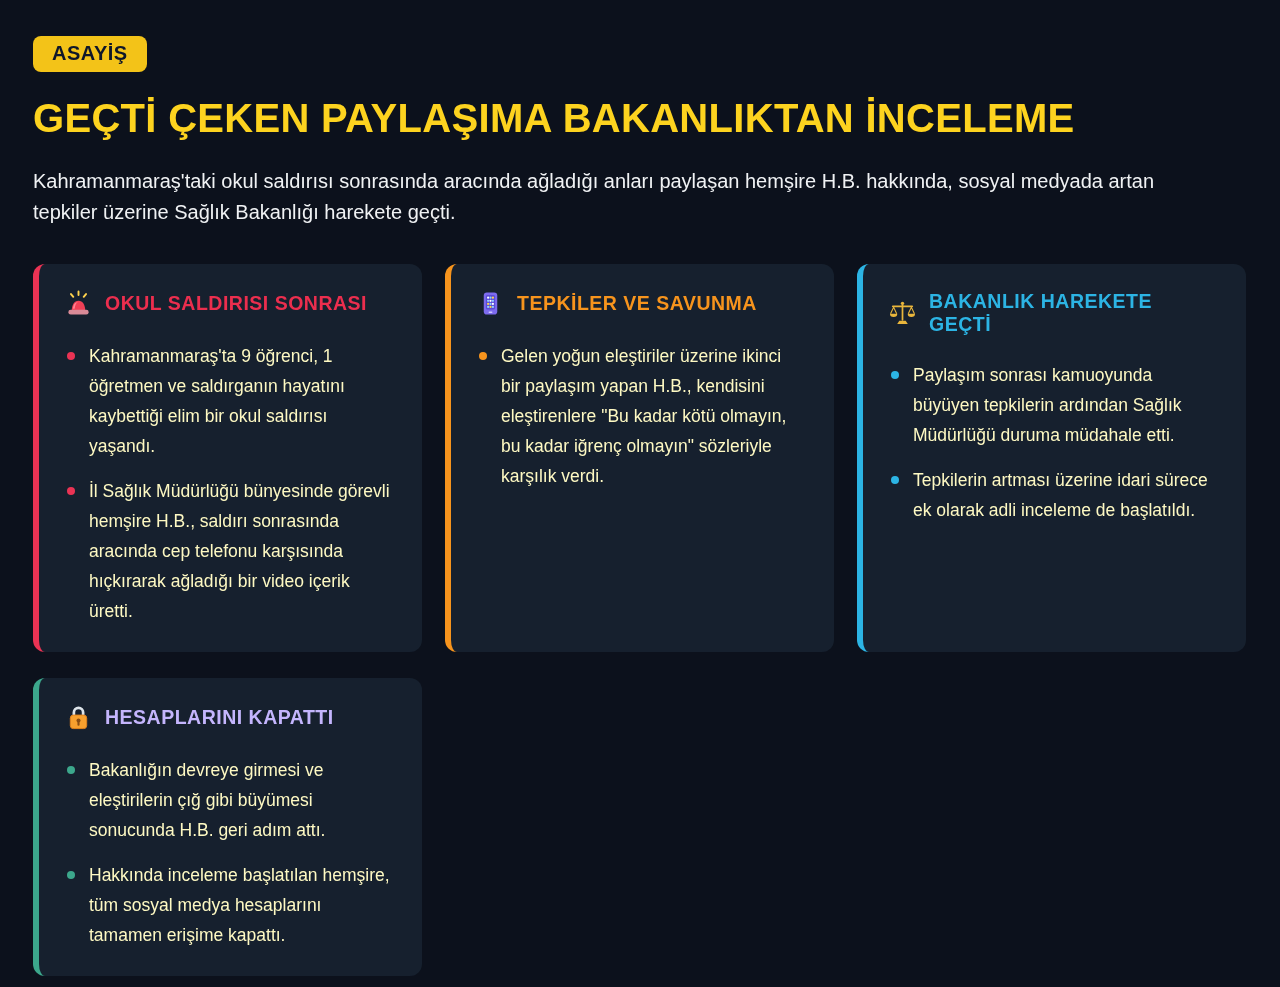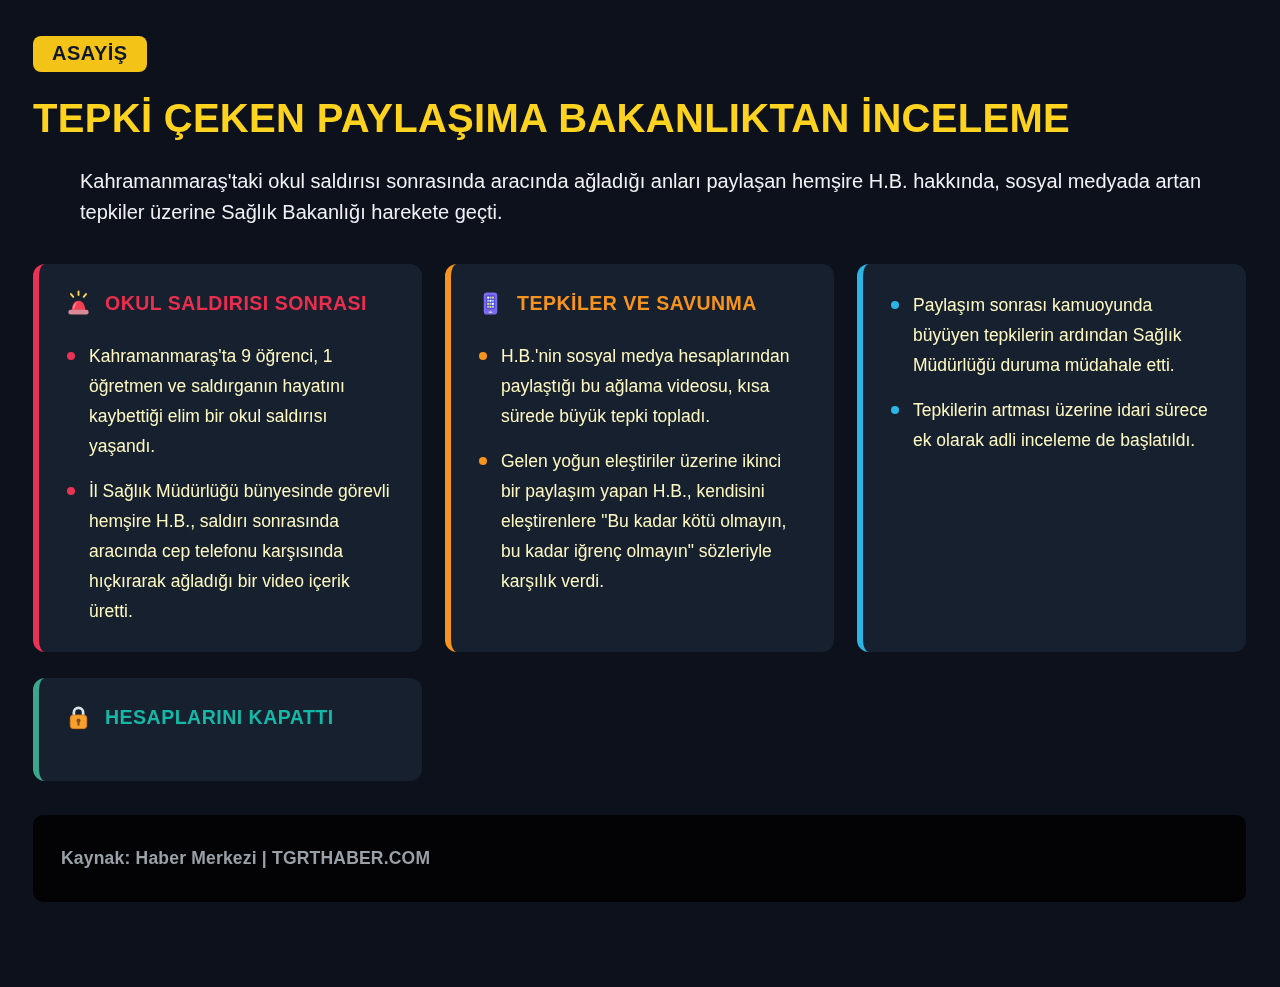--- a/index.html
+++ b/index.html
@@ -29,21 +29,20 @@
     font-weight: bold;
     letter-spacing: 0.3px;
     line-height: 1.1;
   }
   .subtitle {
     margin-top: 26px;
     font-size: 20px;
     line-height: 1.55;
     color: #f0f2f4;
     max-width: 1190px;
-    margin-left: 47px;
   }
 
   .grid {
     margin-top: 36px;
     display: grid;
     grid-template-columns: 1fr 1fr 1fr;
     column-gap: 23px;
     row-gap: 26px;
   }
   .card {
@@ -57,21 +56,21 @@
   .card.accent-cyan   { border-left-color: #2cb4e4; }
   .card.accent-teal   { border-left-color: #3ca78c; }
 
   .card-head { display: flex; align-items: center; gap: 13px; margin-bottom: 24px; }
   .icon { width: 27px; height: 27px; display: inline-flex; align-items: center; justify-content: center; flex: 0 0 auto; }
   .icon svg { width: 27px; height: 27px; display: block; }
   .card-title { font-size: 19.5px; font-weight: bold; letter-spacing: 0.5px; }
   .accent-red    .card-title { color: #ec2e4e; }
   .accent-orange .card-title { color: #f7941d; }
   .accent-cyan   .card-title { color: #2cb4e4; }
-  .accent-teal   .card-title { color: #14b8a6; }
+  .accent-teal   .card-title { color: #c4b5fd; }
 
   .bullets { list-style: none; }
   .bullets li {
     position: relative;
     padding-left: 24px;
     font-size: 17.5px;
     line-height: 30px;
     color: #fef9c3;
     margin-bottom: 15px;
   }
@@ -103,21 +102,21 @@
     letter-spacing: 0.2px;
   }
 </style>
 </head>
 <body>
 
 <div class="page">
 
   <span class="badge">ASAYİŞ</span>
 
-  <h1 class="title">TEPKİ ÇEKEN PAYLAŞIMA BAKANLIKTAN İNCELEME</h1>
+  <h1 class="title">GEÇTİ ÇEKEN PAYLAŞIMA BAKANLIKTAN İNCELEME</h1>
 
   <p class="subtitle">Kahramanmaraş'taki okul saldırısı sonrasında aracında ağladığı anları paylaşan hemşire H.B. hakkında, sosyal medyada artan tepkiler üzerine Sağlık Bakanlığı harekete geçti.</p>
 
   <div class="grid">
 
     <section class="card accent-red">
       <header class="card-head">
         <span class="icon">
           <svg viewBox="0 0 28 28" aria-hidden="true">
             <path d="M14 1.5v3.6 M6.2 4.2l2.4 2.9 M21.8 4.2l-2.4 2.9" stroke="#ffd34e" stroke-width="2" stroke-linecap="round" fill="none"></path>
@@ -153,45 +152,65 @@
               <circle cx="11.5" cy="17.6" r="1.15" fill="#8fd3ff"></circle>
                 <circle cx="14" cy="17.6" r="1.15" fill="#ffd34e"></circle>
                 <circle cx="16.5" cy="17.6" r="1.15" fill="#8fd3ff"></circle>
             </g>
             <rect x="12" y="22.3" width="4" height="1.6" rx="0.8" fill="#cfc9ff"></rect>
           </svg>
         </span>
         <h2 class="card-title">TEPKİLER VE SAVUNMA</h2>
       </header>
       <ul class="bullets">
-        <li><span>H.B.'nin sosyal medya hesaplarından paylaştığı bu ağlama videosu, kısa sürede büyük tepki topladı.</span></li>
         <li><span>Gelen yoğun eleştiriler üzerine ikinci bir paylaşım yapan H.B., kendisini eleştirenlere "Bu kadar kötü olmayın, bu kadar iğrenç olmayın" sözleriyle karşılık verdi.</span></li>
       </ul>
     </section>
 
     <section class="card accent-cyan">
+      <header class="card-head">
+        <span class="icon">
+          <svg viewBox="0 0 28 28" aria-hidden="true">
+            <g fill="#e9b63c" stroke="#e9b63c">
+              <circle cx="14" cy="3.4" r="1.7" stroke="none"></circle>
+              <rect x="13.1" y="4" width="1.8" height="17.5" rx="0.9" stroke="none"></rect>
+              <rect x="3" y="5.6" width="22" height="1.9" rx="0.95" stroke="none"></rect>
+              <path d="M4.8 7.5L1.6 14.2 M4.8 7.5L8 14.2" stroke-width="1.1" fill="none"></path>
+              <path d="M1 14.2h7.6a3.8 3.4 0 0 1-7.6 0z" stroke="none"></path>
+              <path d="M23.2 7.5L20 14.2 M23.2 7.5L26.4 14.2" stroke-width="1.1" fill="none"></path>
+              <path d="M19.4 14.2H27a3.8 3.4 0 0 1-7.6 0z" stroke="none"></path>
+              <path d="M8.5 25h11l-2.2-3.4h-6.6z" stroke="none"></path>
+            </g>
+          </svg>
+        </span>
+        <h2 class="card-title">BAKANLIK HAREKETE GEÇTİ</h2>
+      </header>
       <ul class="bullets">
         <li><span>Paylaşım sonrası kamuoyunda büyüyen tepkilerin ardından Sağlık Müdürlüğü duruma müdahale etti.</span></li>
         <li><span>Tepkilerin artması üzerine idari sürece ek olarak adli inceleme de başlatıldı.</span></li>
       </ul>
     </section>
 
     <section class="card accent-teal">
       <header class="card-head">
         <span class="icon">
           <svg viewBox="0 0 28 28" aria-hidden="true">
             <path d="M9.2 13V8.8a4.8 4.8 0 0 1 9.6 0V13" stroke="#dde4ea" stroke-width="2.8" fill="none" stroke-linecap="round"></path>
             <rect x="5.5" y="11.5" width="17" height="14" rx="3.2" fill="#f7a02e"></rect>
             <rect x="5.5" y="11.5" width="17" height="14" rx="3.2" fill="none" stroke="#e2831c" stroke-width="1"></rect>
             <circle cx="14" cy="17.2" r="2.1" fill="#8a4d12"></circle>
             <rect x="12.9" y="18.2" width="2.2" height="4.3" rx="1.1" fill="#8a4d12"></rect>
           </svg>
         </span>
         <h2 class="card-title">HESAPLARINI KAPATTI</h2>
       </header>
+      <ul class="bullets">
+        <li><span>Bakanlığın devreye girmesi ve eleştirilerin çığ gibi büyümesi sonucunda H.B. geri adım attı.</span></li>
+        <li><span>Hakkında inceleme başlatılan hemşire, tüm sosyal medya hesaplarını tamamen erişime kapattı.</span></li>
+      </ul>
     </section>
 
   </div>
 
   <footer class="footer">
     <span>Kaynak: Haber Merkezi | TGRTHABER.COM</span>
   </footer>
 
 </div>
 

